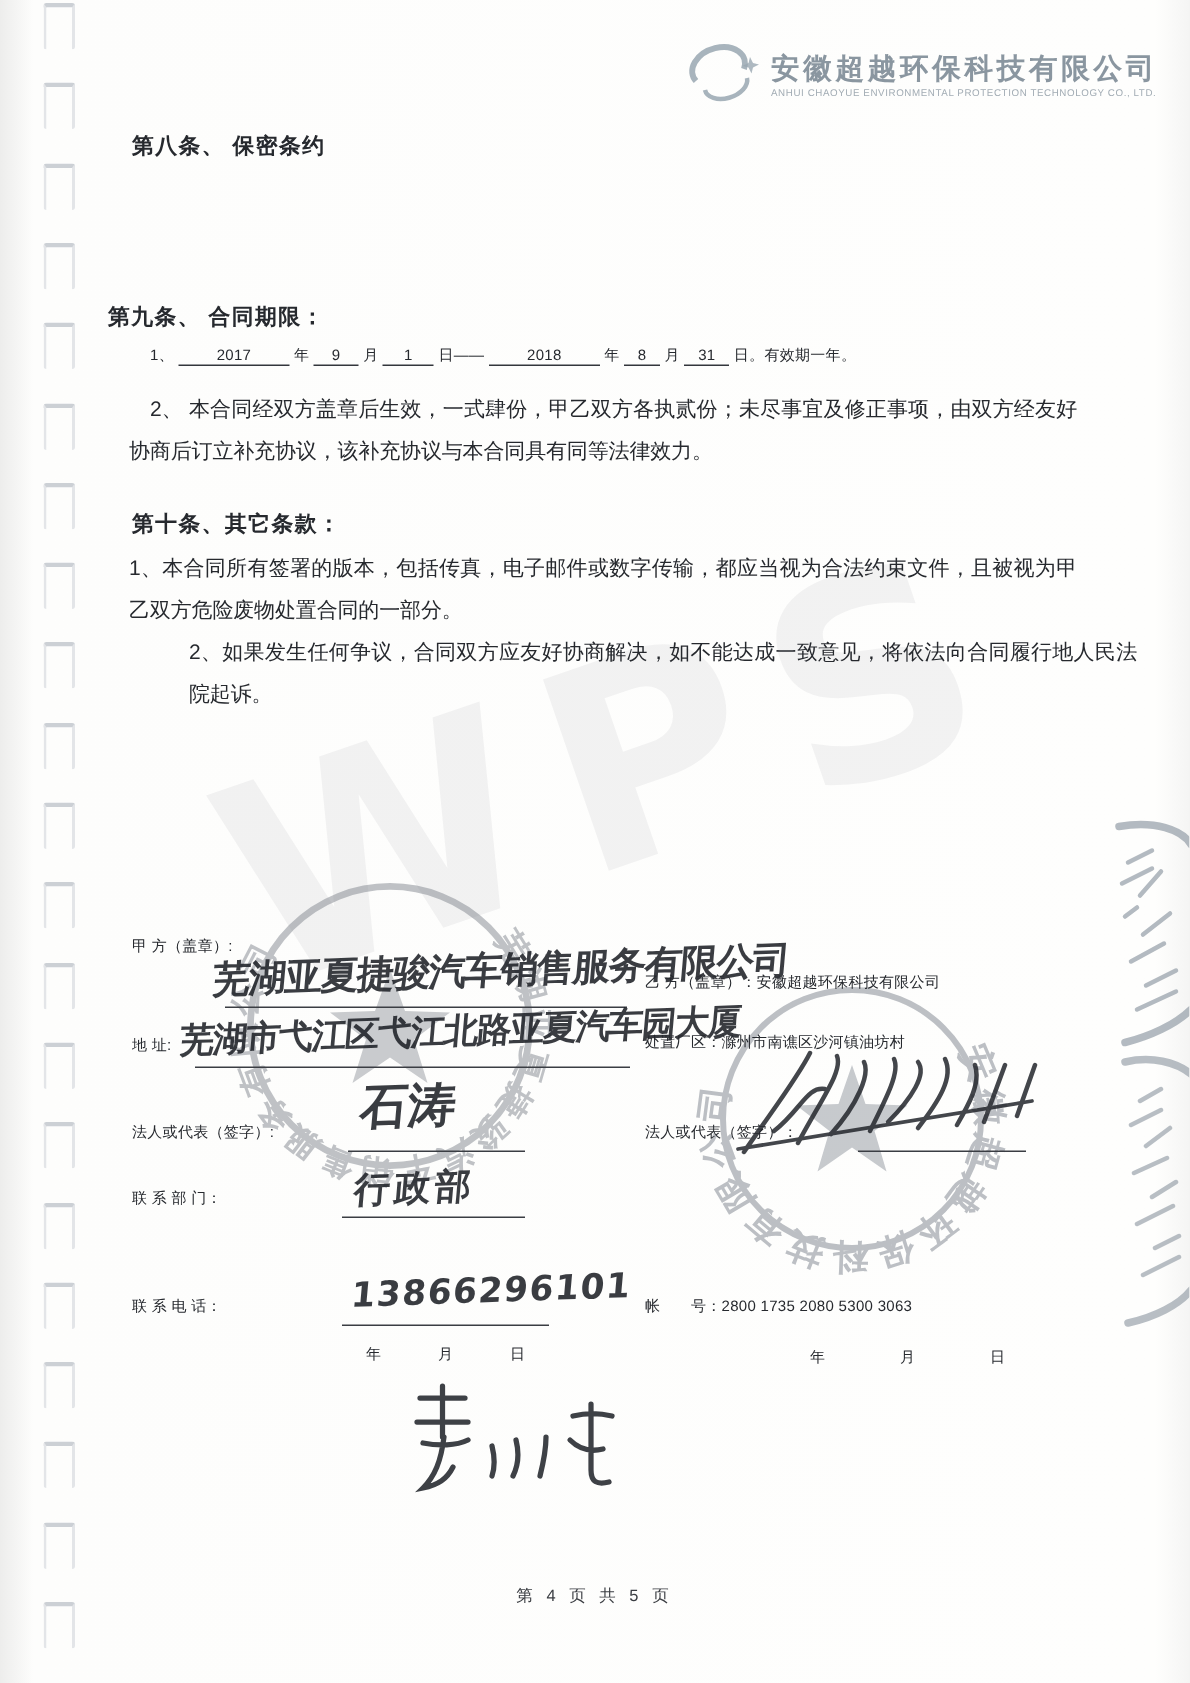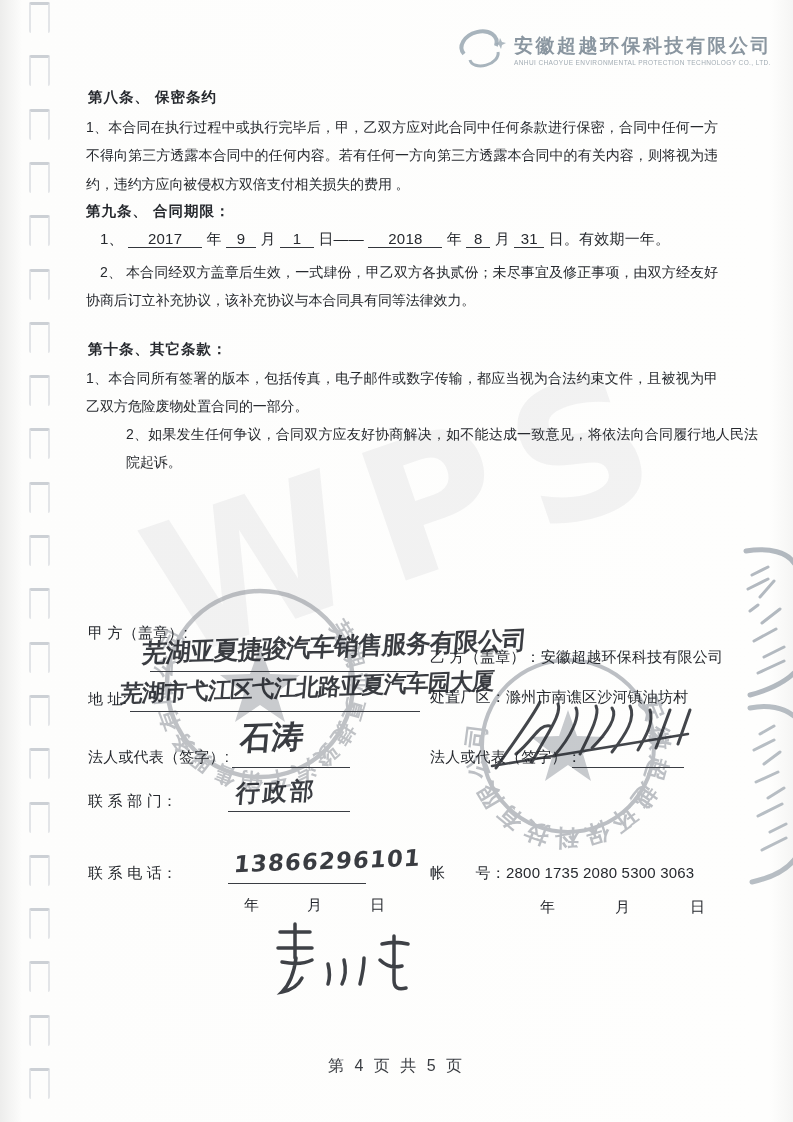--- a/index.html
+++ b/index.html
@@ -3,35 +3,35 @@
 <meta charset="utf-8">
 <style>
   * { margin:0; padding:0; box-sizing:border-box; }
   html,body { width:793px; height:1122px; background:#f4f4f3; font-family:"Liberation Sans", sans-serif; }
   .page {
     position:relative; width:793px; height:1122px; overflow:hidden;
     background:linear-gradient(90deg,#ededec 0px,#f7f7f6 14px,#fdfdfc 22px,#fefefd 770px,#f5f5f4 793px);
     color:#26292e;
   }
   .abs { position:absolute; }
-  .line { position:absolute; font-size:15px; letter-spacing:0.2px; color:#26292e; white-space:nowrap; }
+  .line { position:absolute; font-size:10px; letter-spacing:0.2px; color:#26292e; white-space:nowrap; }
   .heading { font-weight:bold; font-size:14.5px; letter-spacing:1px; }
   .para { position:absolute; font-size:14px; line-height:28.4px; text-align:justify; color:#26292e; letter-spacing:-0.1px; }
   .u { display:inline-block; border-bottom:1px solid #33363c; text-align:center; }
   .ul-span { position:absolute; border-bottom:1px solid #3a3d43; }
   .hand { position:absolute; color:#1f2228; font-weight:600; white-space:nowrap;
           transform:rotate(-2deg) skewX(-7deg); opacity:0.88; font-family:"DejaVu Sans", sans-serif; }
   .hole { position:absolute; left:29px; width:21px; height:31px; background:transparent;
           border-left:2px solid #e3e5e8; border-right:2px solid #e3e5e8; border-top:3px solid #ccd0d5; border-radius:2px; }
   .logo-cn { font-size:19px; font-weight:bold; color:#8a96a0; letter-spacing:2.5px; }
   .logo-en { font-size:6.5px; color:#a2acb4; letter-spacing:0.4px; }
   .watermark { position:absolute; left:140px; top:400px; width:560px; font-size:185px; font-weight:bold;
                color:rgba(100,100,102,0.075); transform:rotate(-19deg); letter-spacing:22px;
                font-family:"DejaVu Sans", sans-serif; pointer-events:none; }
-  .footer { position:absolute; left:0; width:793px; text-align:center; top:1056px; font-size:16px; color:#3a3d42; letter-spacing:3px; }
+  .footer { position:absolute; left:0; width:793px; text-align:center; top:1056px; font-size:11px; color:#3a3d42; letter-spacing:3px; }
   svg { position:absolute; overflow:visible; }
 </style>
 </head>
 <body>
 
 <div class="page">
 
   <div id="holes">
       <div class="hole" style="top: 2px;"></div>
       <div class="hole" style="top: 55.3px;"></div>
@@ -64,23 +64,22 @@
       <path d="M14 34 A 14 9 -18 0 0 42 26" stroke-width="3"></path>
     </g>
     <path d="M44 12 l2 4 4 1 -4 2 -1 4 -2-4 -4-1 4-2 z" fill="#9aa8b2" opacity="0.8"></path>
   </svg>
   <div class="abs" style="left:514px; top:33px;">
     <div class="logo-cn">安徽超越环保科技有限公司</div>
     <div class="logo-en">ANHUI CHAOYUE ENVIRONMENTAL PROTECTION TECHNOLOGY CO., LTD.</div>
   </div>
 
   <div class="line heading" style="left:88px; top:88px;">第八条、 保密条约</div>
-  <div class="para" style="left:86px; top:113px; width:632px;">1、本合同在执行过程中或执行完毕后，甲，乙双方应对此合同中任何条款进行保密，合同中任何一方不得向第三方透露本合同中的任何内容。若有任何一方向第三方透露本合同中的有关内容，则将视为违约，违约方应向被侵权方双倍支付相关损失的费用 。</div>
 
-  <div class="line heading" style="left:86px; top:202px;text-align:right;">第九条、 合同期限：</div>
+  <div class="line heading" style="left:72px; top:202px;text-align:right;">第九条、 合同期限：</div>
   <div class="line" style="left:100px; top:230px;">
     <span>1、</span>
     <span class="u" style="min-width:74px;">2017</span>
     <span>年</span>
     <span class="u" style="min-width:30px;">9</span>
     <span>月</span>
     <span class="u" style="min-width:34px;">1</span>
     <span>日——</span>
     <span class="u" style="min-width:74px;">2018</span>
     <span>年</span>

